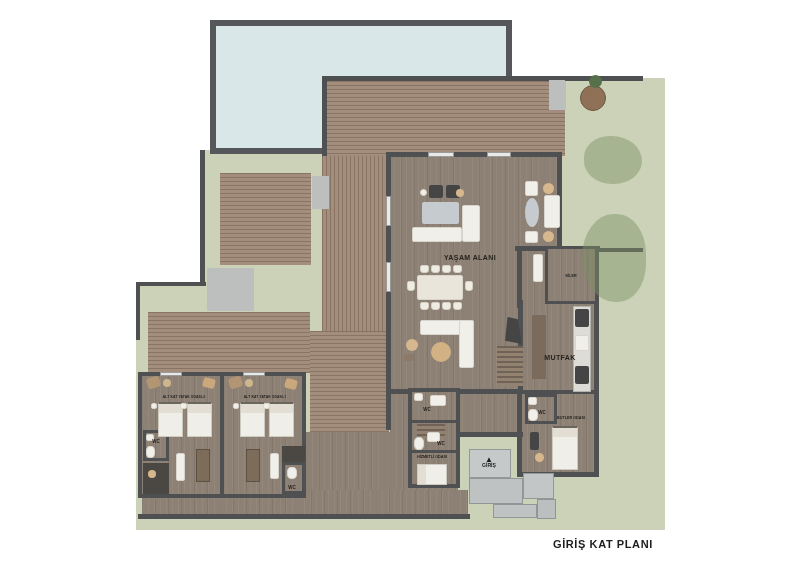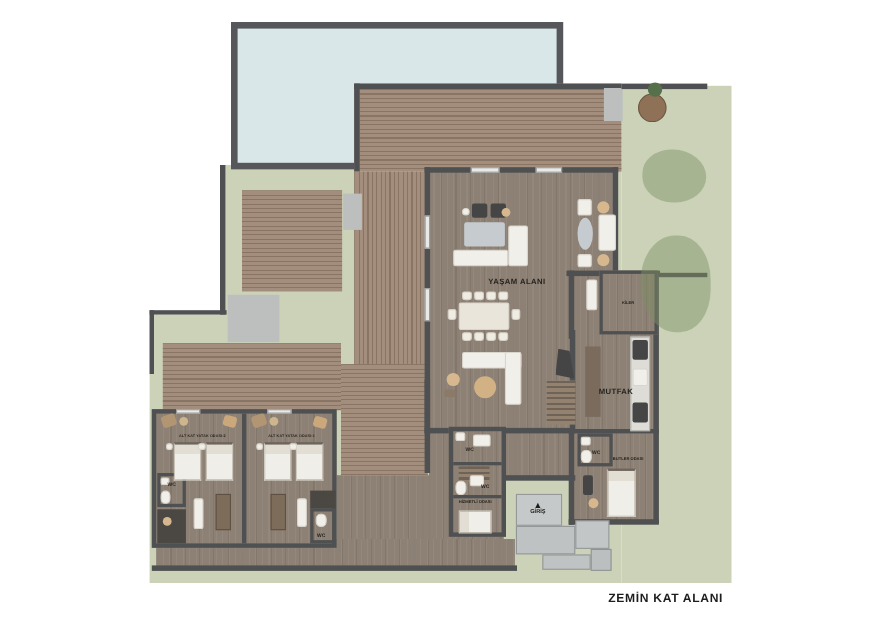--- a/index.html
+++ b/index.html
@@ -208,15 +208,15 @@
   <div class="lbl l35" style="left:184px;top:397px">ALT KAT YATAK ODASI-2</div>
   <div class="lbl l35" style="left:265px;top:397px">ALT KAT YATAK ODASI-1</div>
   <div class="lbl l5" style="left:156px;top:441px">WC</div>
   <div class="lbl l5" style="left:292px;top:487px">WC</div>
 
   <div class="entry" style="left:489px;top:462px">
     <span class="tri">▲</span>
     <span class="txt">GİRİŞ</span>
   </div>
 
-  <div class="title">ZEMİN KAT ALANI</div>
+  <div class="title">GİRİŞ KAT PLANI</div>
 
 </div>
 
 </body></html>

